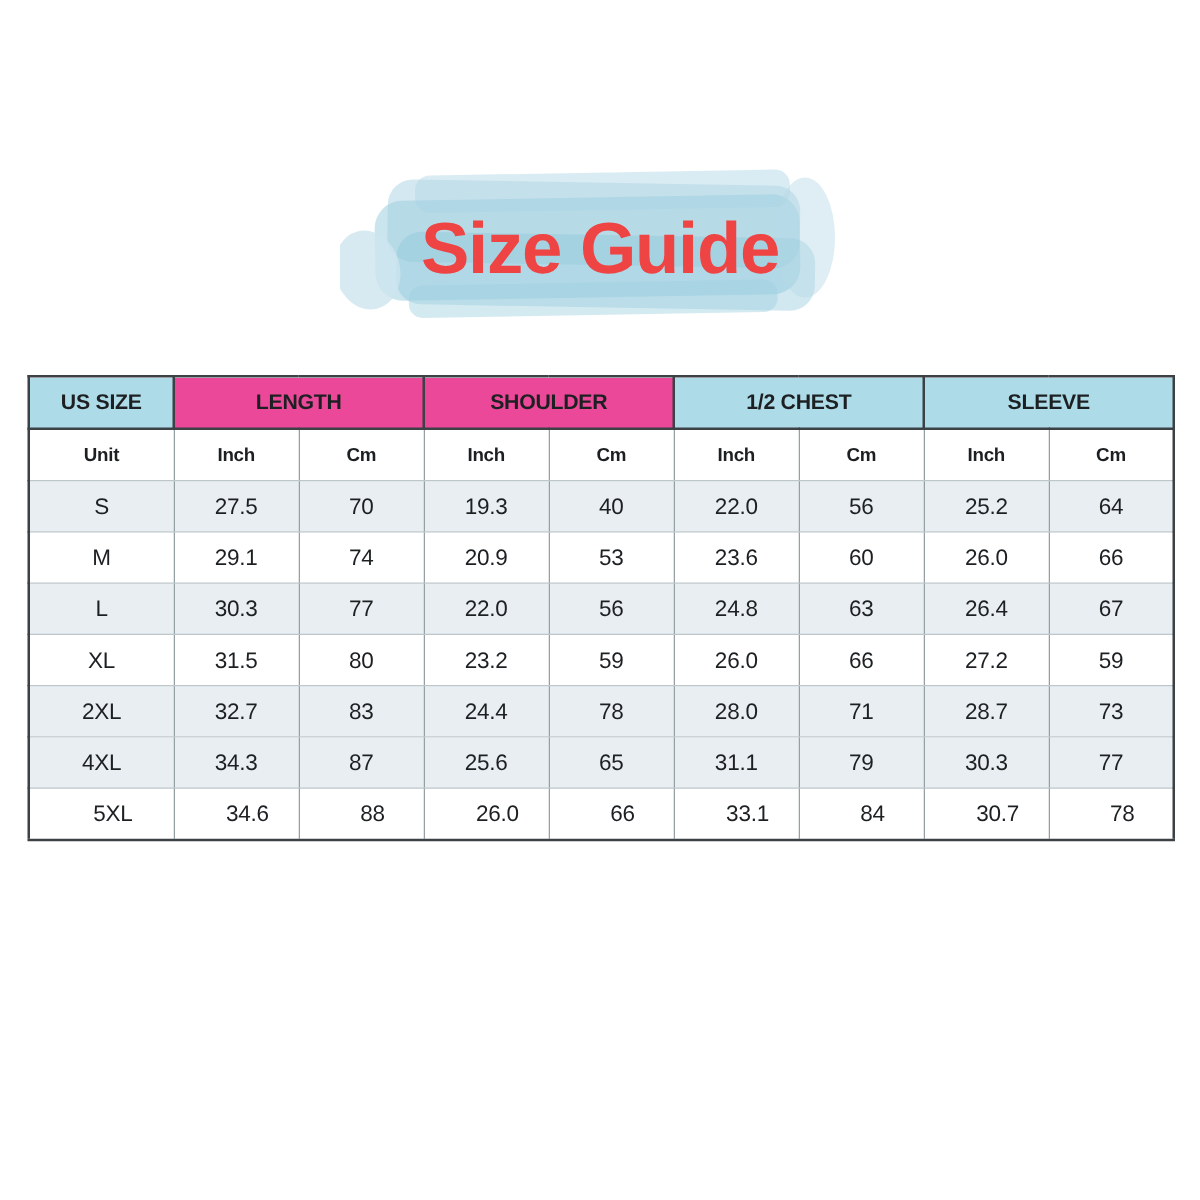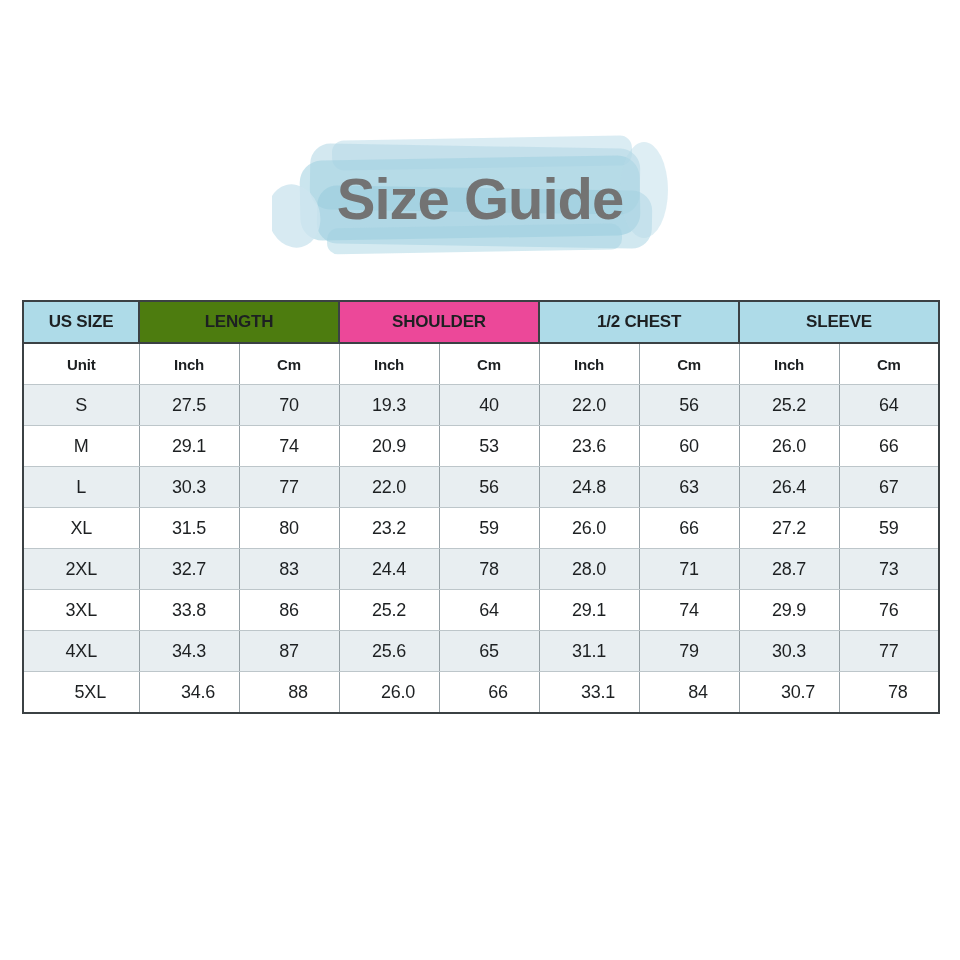--- a/index.html
+++ b/index.html
@@ -37,21 +37,21 @@
     width: 100%;
     top: 0;
     height: 140px;
     display: flex;
     align-items: center;
     justify-content: center;
     margin: 0;
     font-size: 58px;
     font-weight: 700;
     letter-spacing: -1px;
-    color: #737373;
+    color: #ef4444;
   }
 
   
   table.size-table {
     position: absolute;
     left: 22px;
     top: 300px;
     width: 916px;
     border-collapse: collapse;
     table-layout: fixed;
@@ -125,21 +125,21 @@
         <col style="width: 100px;">
         <col style="width: 100px;">
         <col style="width: 100px;">
         <col style="width: 100px;">
         <col style="width: 100px;">
         <col style="width: 100px;">
       </colgroup>
     <thead>
       <tr>
           <th class="group-header" colspan="1" style="background: rgb(174, 219, 232);">US SIZE</th>
-          <th class="group-header" colspan="2" style="background: #4d7c0f;">LENGTH</th>
+          <th class="group-header" colspan="2" style="background: #ec4899;">LENGTH</th>
           <th class="group-header" colspan="2" style="background: #ec4899;">SHOULDER</th>
           <th class="group-header" colspan="2" style="background: rgb(174, 219, 232);">1/2 CHEST</th>
           <th class="group-header" colspan="2" style="background: rgb(174, 219, 232);">SLEEVE</th>
         </tr>
       <tr>
           <th class="unit-cell">Unit</th>
           <th class="unit-cell">Inch</th>
           <th class="unit-cell">Cm</th>
           <th class="unit-cell">Inch</th>
           <th class="unit-cell">Cm</th>
@@ -198,31 +198,20 @@
           <td>2XL</td>
           <td>32.7</td>
           <td>83</td>
           <td>24.4</td>
           <td>78</td>
           <td>28.0</td>
           <td>71</td>
           <td>28.7</td>
           <td>73</td>
         </tr>
-        <tr>
-          <td>3XL</td>
-          <td>33.8</td>
-          <td>86</td>
-          <td>25.2</td>
-          <td>64</td>
-          <td>29.1</td>
-          <td>74</td>
-          <td>29.9</td>
-          <td>76</td>
-        </tr>
         <tr class="striped">
           <td>4XL</td>
           <td>34.3</td>
           <td>87</td>
           <td>25.6</td>
           <td>65</td>
           <td>31.1</td>
           <td>79</td>
           <td>30.3</td>
           <td>77</td>

